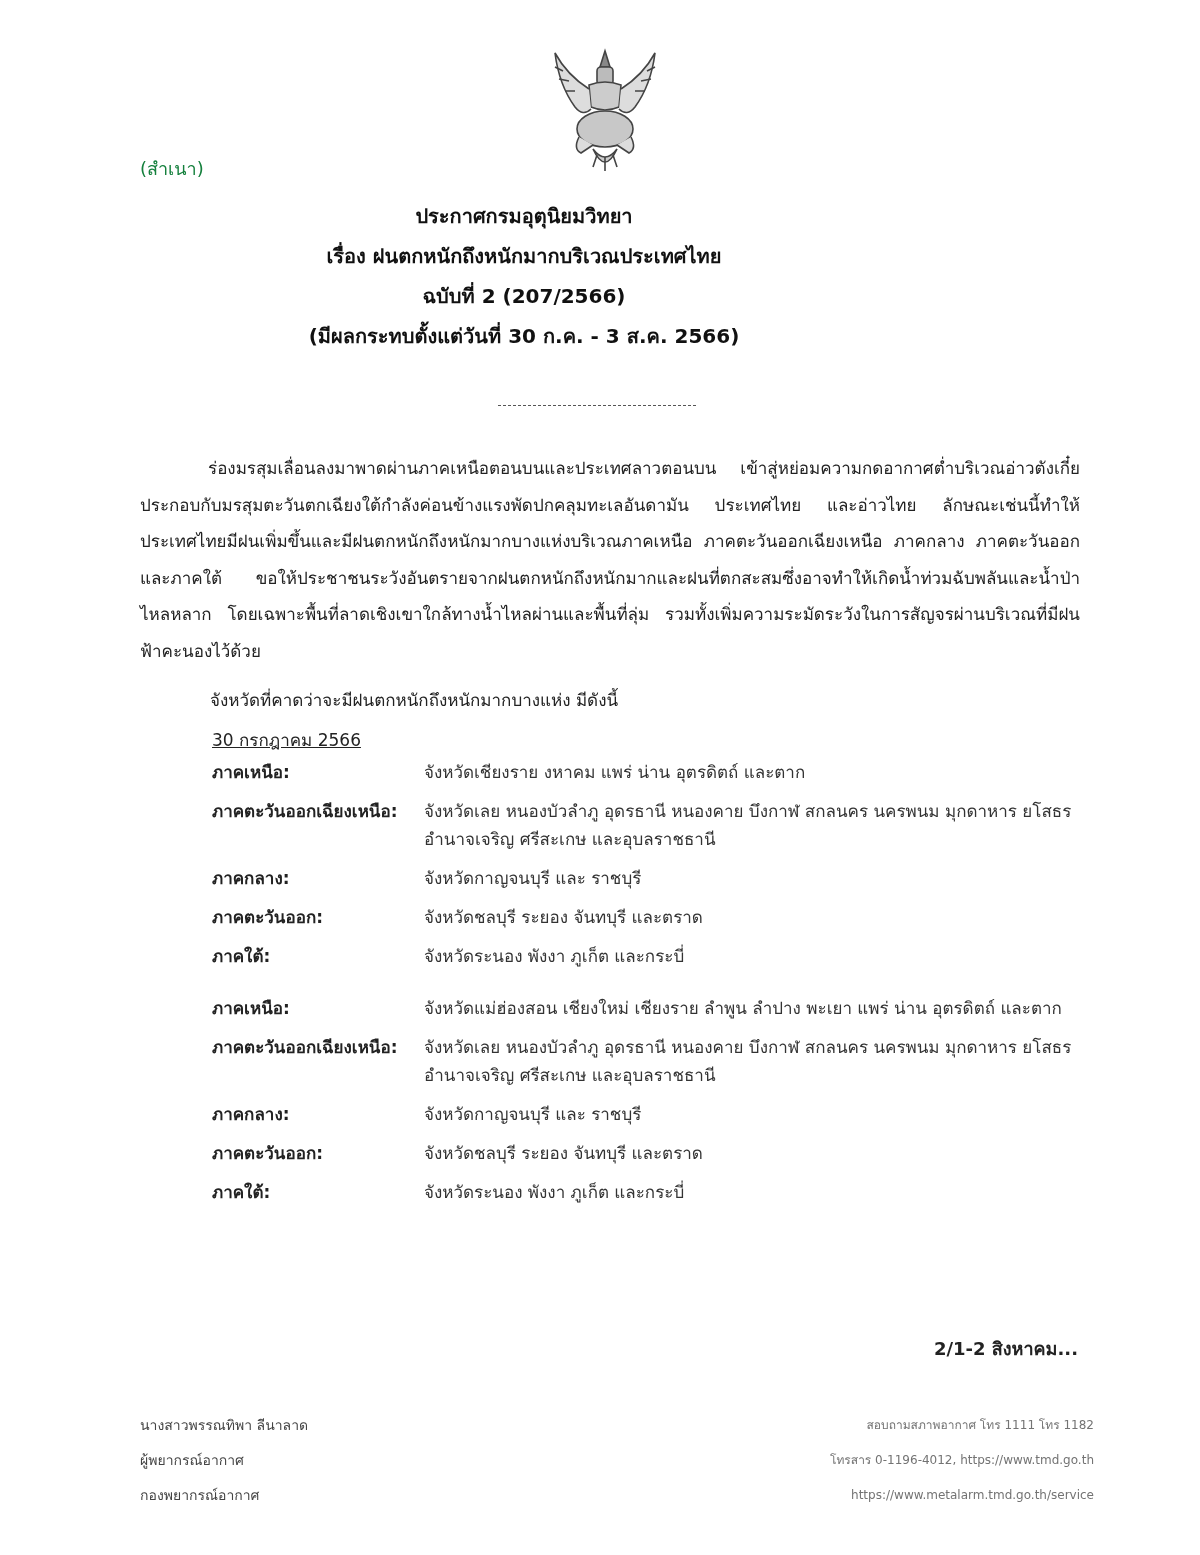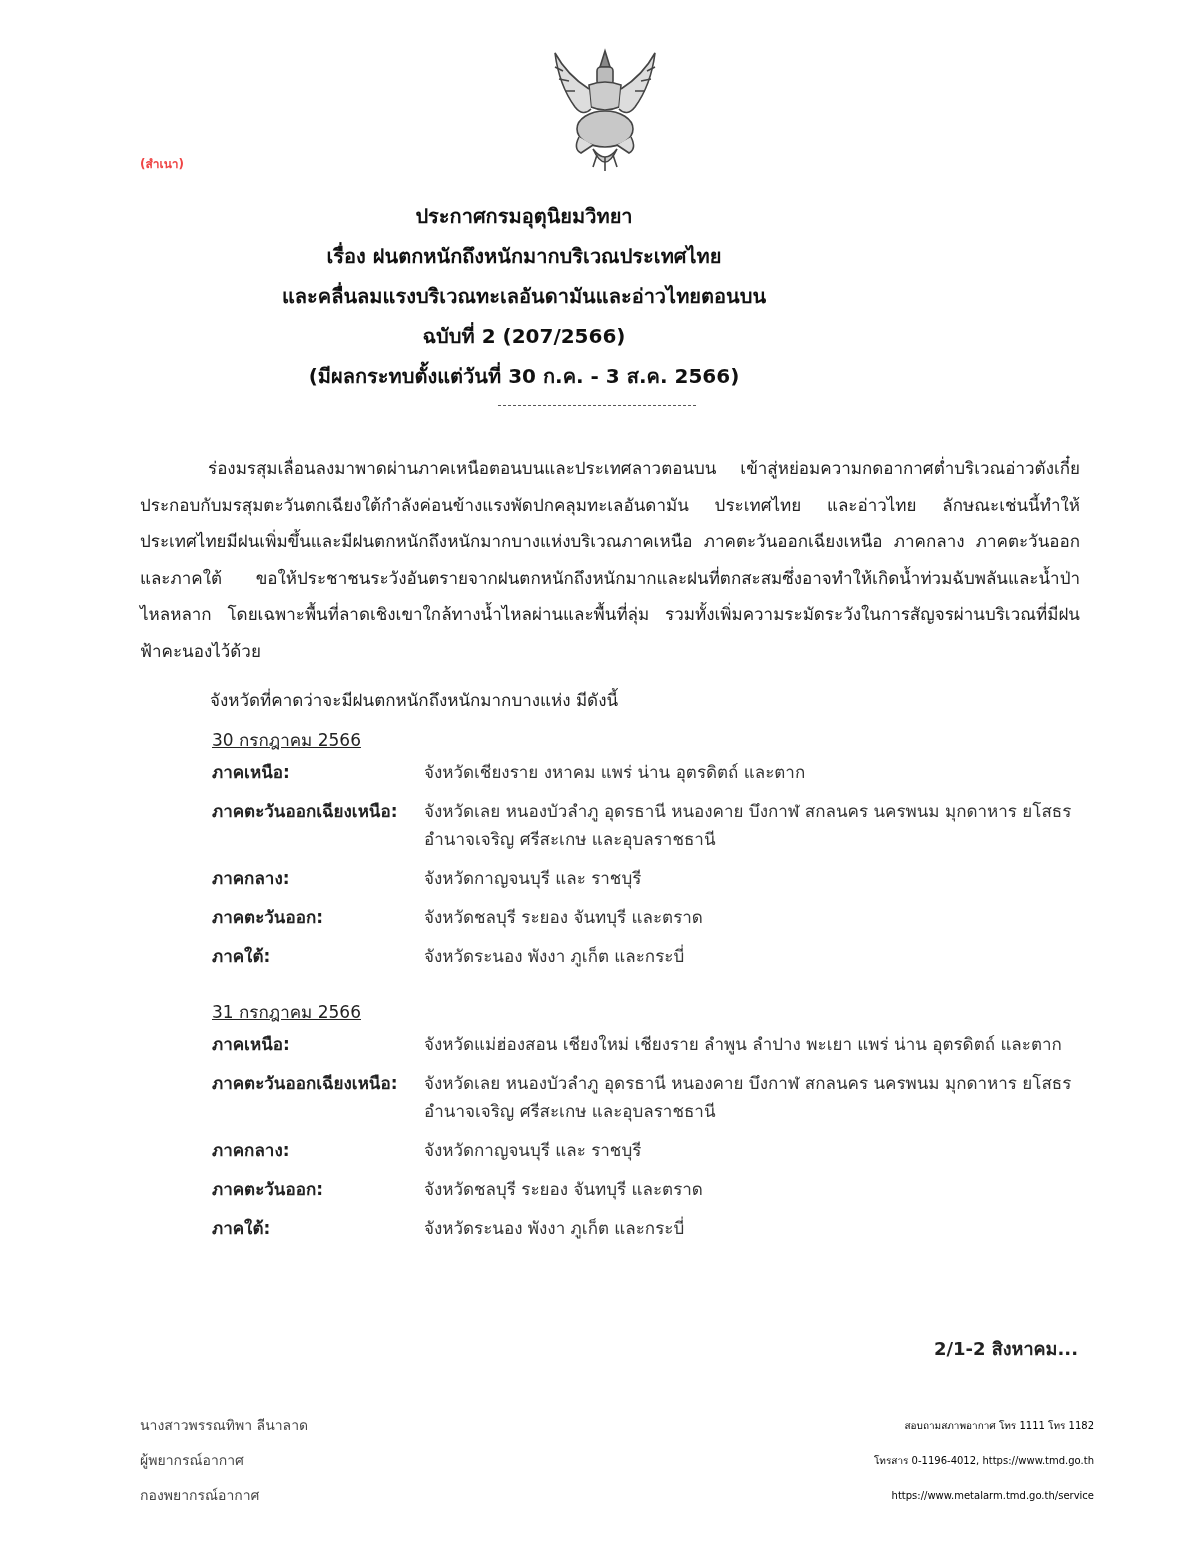--- a/index.html
+++ b/index.html
@@ -2,38 +2,38 @@
 <html><head>
 <meta charset="utf-8">
 <style>
   html, body { margin: 0; padding: 0; background: #ffffff; }
   body {
     width: 1200px; height: 1555px; position: relative; overflow: hidden;
     font-family: "DejaVu Sans", "Liberation Sans", sans-serif;
     color: #1a1a1a;
   }
   .emblem { position: absolute; left: 545px; top: 45px; width: 120px; height: 130px; }
-  .copy-mark { position: absolute; left: 140px; top: 154px; font-size: 12px; color: #ef4444; font-weight: bold; }
+  .copy-mark { position: absolute; left: 140px; top: 154px; font-size: 18px; color: #15803d; }
   .title-block { position: absolute; left: 0; width: 1048px; top: 196px; text-align: center; }
   .title-line { font-size: 20px; font-weight: bold; line-height: 40px; color: #111; }
   .divider { position: absolute; left: 498px; top: 405px; width: 198px; border-top: 1px dashed #555; }
   .body-para {
     position: absolute; left: 140px; top: 450px; width: 940px;
     font-size: 17px; line-height: 36.6px; color: #222; text-align: justify;
   }
   .body-para .indent { display: inline-block; width: 68px; }
   .intro { position: absolute; left: 210px; top: 686px; font-size: 17px; color: #222; }
   .day { position: absolute; left: 212px; width: 880px; }
   .day-title { font-size: 17px; text-decoration: underline; color: #222; height: 36px; line-height: 36px; }
   .row { display: flex; font-size: 17px; line-height: 28px; margin-bottom: 11px; }
   .row .region { width: 212px; font-weight: bold; color: #222; flex-shrink: 0; }
   .row .prov { flex: 1; color: #333; }
   .next-page { position: absolute; right: 122px; top: 1334px; font-size: 18px; font-weight: bold; color: #222; }
   .footer-left { position: absolute; left: 140px; top: 1408px; font-size: 14px; line-height: 35px; color: #444; }
-  .footer-right { position: absolute; right: 106px; top: 1408px; font-size: 10px; line-height: 35px; color: #000000; text-align: right; }
+  .footer-right { position: absolute; right: 106px; top: 1408px; font-size: 12px; line-height: 35px; color: #737373; text-align: right; }
 </style>
 </head>
 <body>
 
 <div class="emblem">
   <svg width="120" height="130" viewBox="0 0 120 130">
     <g fill="none" stroke="#444" stroke-width="1.6">
       <path d="M60 6 L55 22 L65 22 Z" fill="#888"></path>
       <rect x="52" y="22" width="16" height="18" rx="4" fill="#bbb"></rect>
       <path d="M44 40 Q60 34 76 40 L74 62 Q60 68 46 62 Z" fill="#ccc"></path>
@@ -48,21 +48,20 @@
       <path d="M52 110 L48 122 M60 112 L60 126 M68 110 L72 122"></path>
     </g>
   </svg>
 </div>
 
 <div class="copy-mark">(สำเนา)</div>
 
 <div class="title-block">
   <div class="title-line">ประกาศกรมอุตุนิยมวิทยา</div>
   <div class="title-line">เรื่อง ฝนตกหนักถึงหนักมากบริเวณประเทศไทย</div>
-  <div class="title-line">และคลื่นลมแรงบริเวณทะเลอันดามันและอ่าวไทยตอนบน</div>
   <div class="title-line">ฉบับที่ 2 (207/2566)</div>
   <div class="title-line">(มีผลกระทบตั้งแต่วันที่ 30 ก.ค. - 3 ส.ค. 2566)</div>
 </div>
 
 <div class="divider"></div>
 
 <div class="body-para"><span class="indent"></span><span>ร่องมรสุมเลื่อนลงมาพาดผ่านภาคเหนือตอนบนและประเทศลาวตอนบน เข้าสู่หย่อมความกดอากาศต่ำบริเวณอ่าวตังเกี๋ย ประกอบกับมรสุมตะวันตกเฉียงใต้กำลังค่อนข้างแรงพัดปกคลุมทะเลอันดามัน ประเทศไทย และอ่าวไทย ลักษณะเช่นนี้ทำให้ประเทศไทยมีฝนเพิ่มขึ้นและมีฝนตกหนักถึงหนักมากบางแห่งบริเวณภาคเหนือ ภาคตะวันออกเฉียงเหนือ ภาคกลาง ภาคตะวันออก และภาคใต้ ขอให้ประชาชนระวังอันตรายจากฝนตกหนักถึงหนักมากและฝนที่ตกสะสมซึ่งอาจทำให้เกิดน้ำท่วมฉับพลันและน้ำป่าไหลหลาก โดยเฉพาะพื้นที่ลาดเชิงเขาใกล้ทางน้ำไหลผ่านและพื้นที่ลุ่ม รวมทั้งเพิ่มความระมัดระวังในการสัญจรผ่านบริเวณที่มีฝนฟ้าคะนองไว้ด้วย</span></div>
 
 <div class="intro">จังหวัดที่คาดว่าจะมีฝนตกหนักถึงหนักมากบางแห่ง มีดังนี้</div>
 
@@ -84,21 +83,20 @@
     <div class="region">ภาคตะวันออก:</div>
     <div class="prov">จังหวัดชลบุรี ระยอง จันทบุรี และตราด</div>
   </div>
   <div class="row">
     <div class="region">ภาคใต้:</div>
     <div class="prov">จังหวัดระนอง พังงา ภูเก็ต และกระบี่</div>
   </div>
 </div>
 
 <div class="day" style="top:994px;">
-  <div class="day-title">31 กรกฎาคม 2566</div>
   <div class="row">
     <div class="region">ภาคเหนือ:</div>
     <div class="prov">จังหวัดแม่ฮ่องสอน เชียงใหม่ เชียงราย ลำพูน ลำปาง พะเยา แพร่ น่าน อุตรดิตถ์ และตาก</div>
   </div>
   <div class="row">
     <div class="region">ภาคตะวันออกเฉียงเหนือ:</div>
     <div class="prov">จังหวัดเลย หนองบัวลำภู อุดรธานี หนองคาย บึงกาฬ สกลนคร นครพนม มุกดาหาร ยโสธร อำนาจเจริญ ศรีสะเกษ และอุบลราชธานี</div>
   </div>
   <div class="row">
     <div class="region">ภาคกลาง:</div>

